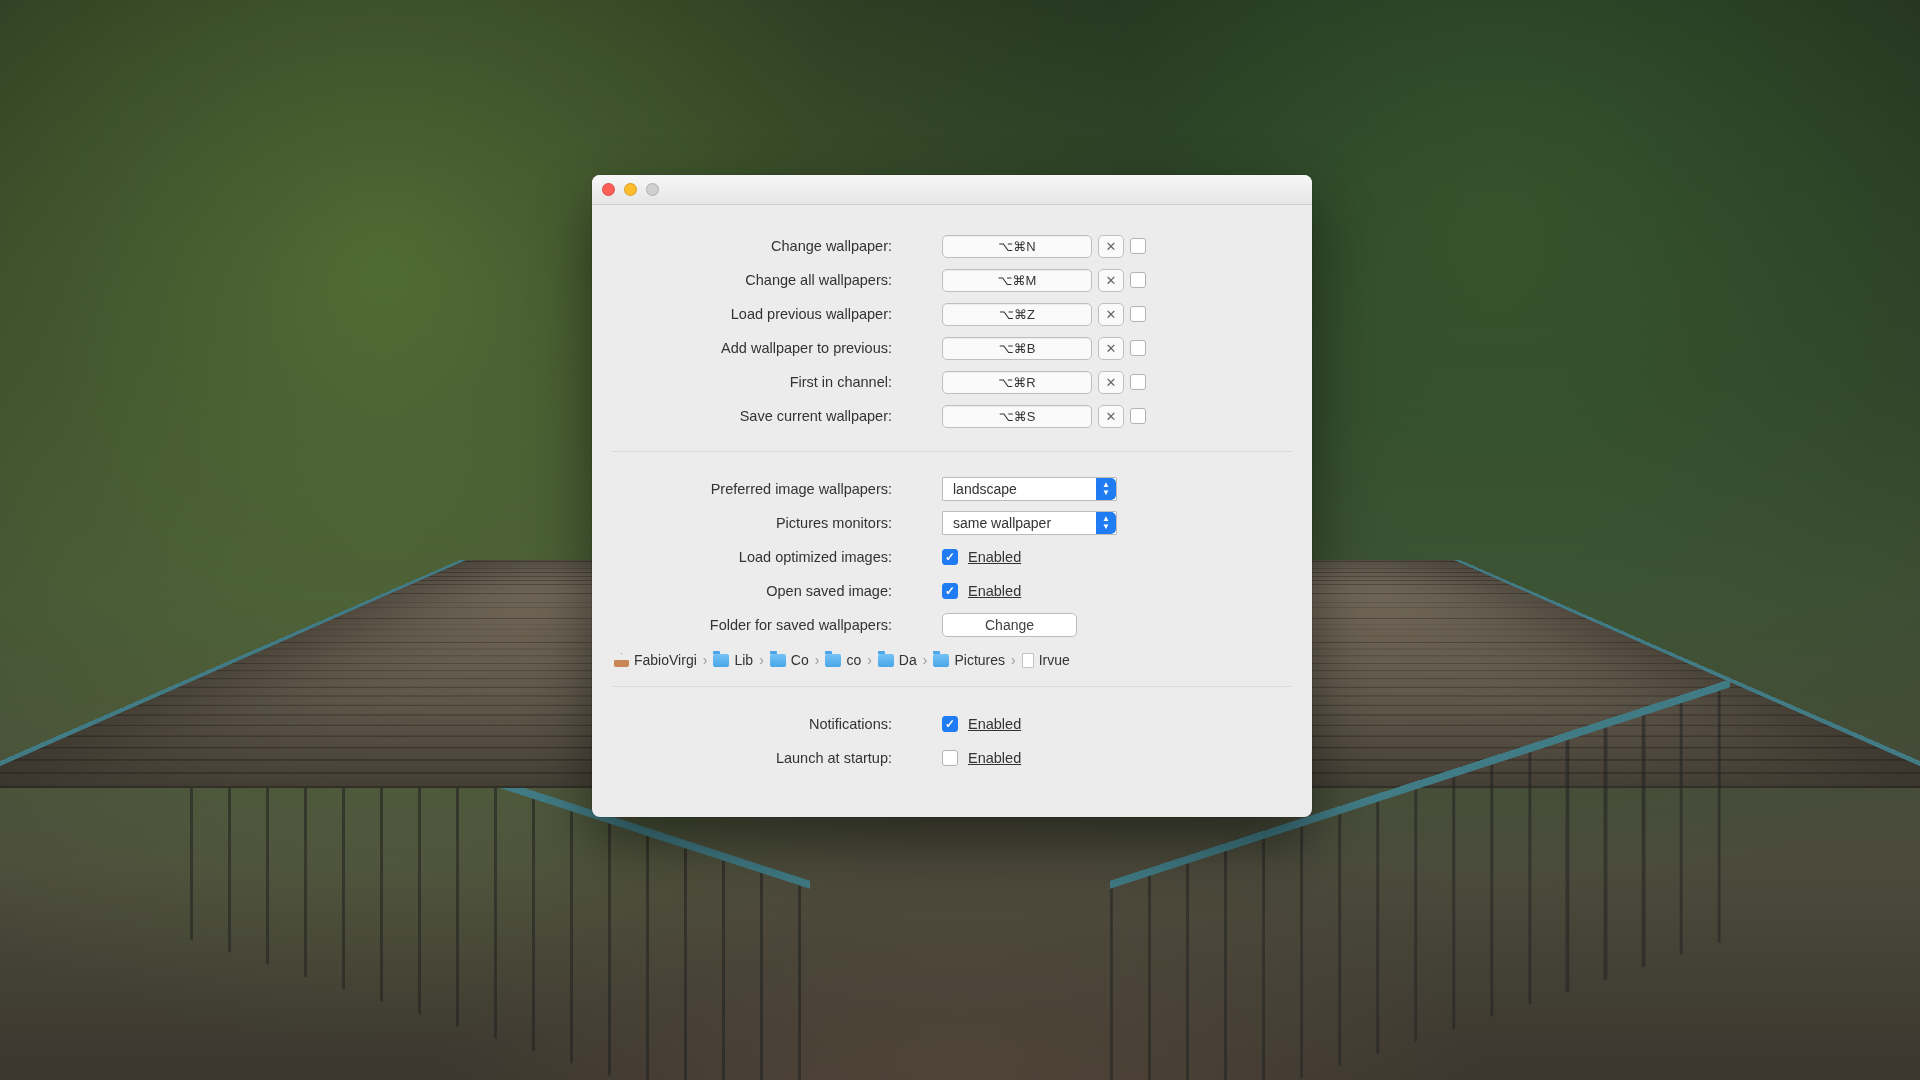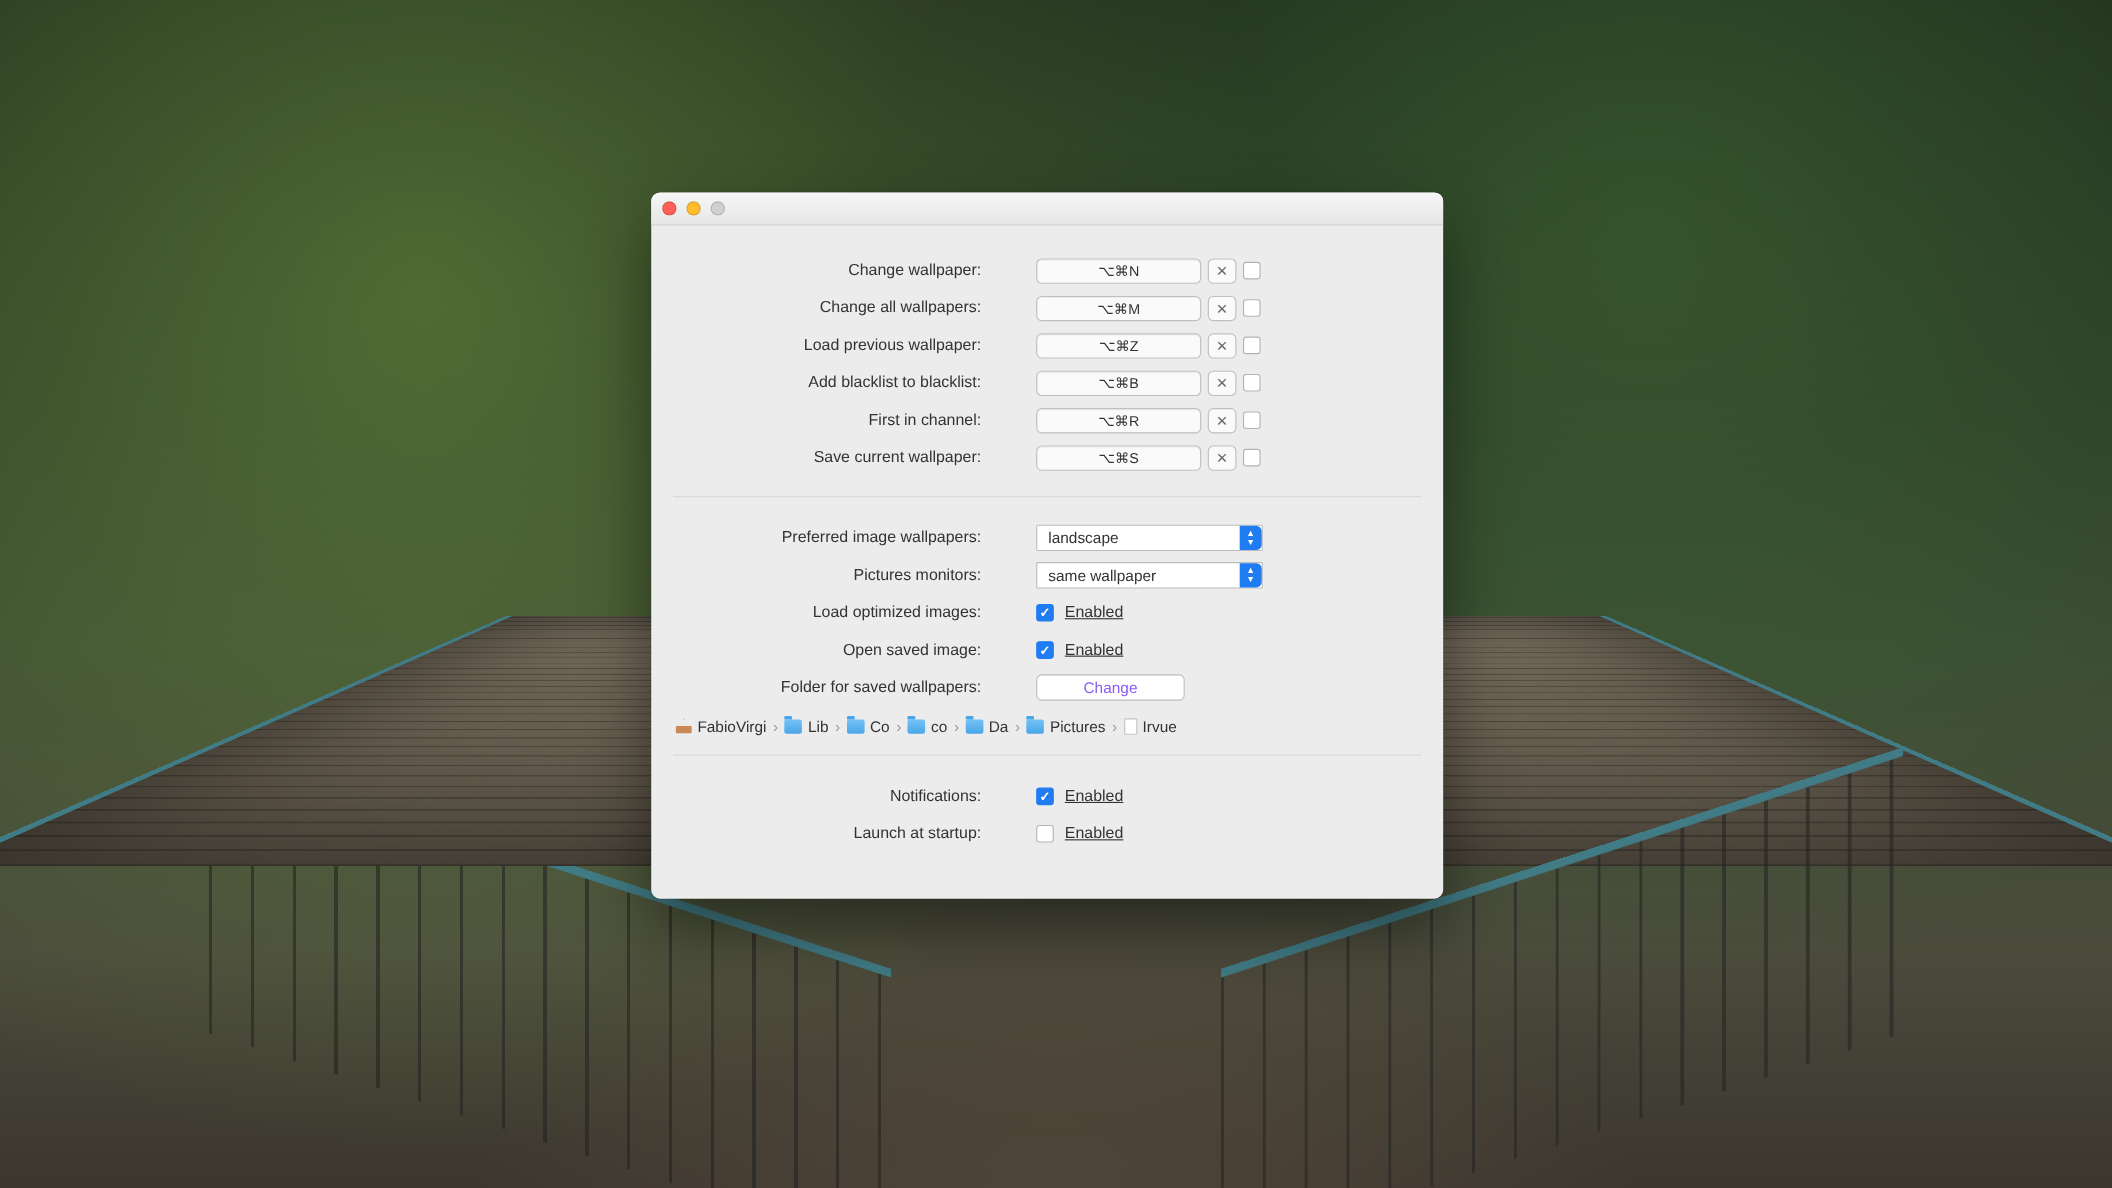--- a/index.html
+++ b/index.html
@@ -83,35 +83,35 @@
     font-size: 13px; color: #666; cursor: pointer;
   }
   .checkbox {
     width: 16px; height: 16px; border: 1px solid #b3b3b3; border-radius: 3px;
     background: #fff; display: inline-flex; align-items: center; justify-content: center;
   }
   .checkbox.checked { background: #1f7cf2; border-color: #1f7cf2; }
   .checkbox.checked::after { content: "✓"; color: #fff; font-size: 12px; font-weight: 700; }
 
   .select {
-    position: relative; width: 206px; height: 24px;
+    position: relative; width: 175px; height: 24px;
     background: #fff; border: 1px solid #bcbcbc; border-radius: 1px;
     display: flex; align-items: center; padding: 0 28px 0 10px;
     font-size: 14px; color: #333;
   }
   .select .arrows {
     position: absolute; right: 0; top: 0; bottom: 0; width: 20px;
     background: #1f7cf2; border-radius: 0 5px 5px 0;
     display: flex; flex-direction: column; align-items: center; justify-content: center;
     color: #fff; font-size: 8px; line-height: 8px;
   }
 
   .btn {
     height: 24px; padding: 0 42px; background: #fff; border: 1px solid #bcbcbc;
-    border-radius: 5px; font-size: 14px; color: #8b5cf6; cursor: pointer;
+    border-radius: 5px; font-size: 14px; color: #404040; cursor: pointer;
   }
 
   .help {
     width: 22px; height: 22px; border-radius: 50%; border: 1px solid #bcbcbc;
     background: #fff; color: #1f7cf2; font-weight: 700; font-size: 14px;
     display: inline-flex; align-items: center; justify-content: center;
   }
 
   .path { display: flex; align-items: center; gap: 6px; font-size: 14px; color: #333; padding: 8px 2px 2px; flex-wrap: wrap; text-align: center; }
   .path .sep { color: #9a9a9a; }
@@ -175,21 +175,21 @@
         <div class="label">Load previous wallpaper:</div>
         <div class="controls">
           <div class="shortcut-field">⌥⌘Z</div>
           <div class="clear-btn">
               <span>✕</span>
             </div>
           <span class="checkbox"></span>
         </div>
       </div>
       <div class="row">
-        <div class="label">Add blacklist to blacklist:</div>
+        <div class="label">Add wallpaper to previous:</div>
         <div class="controls">
           <div class="shortcut-field">⌥⌘B</div>
           <div class="clear-btn">
               <span>✕</span>
             </div>
           <span class="checkbox"></span>
         </div>
       </div>
       <div class="row">
         <div class="label">First in channel:</div>

